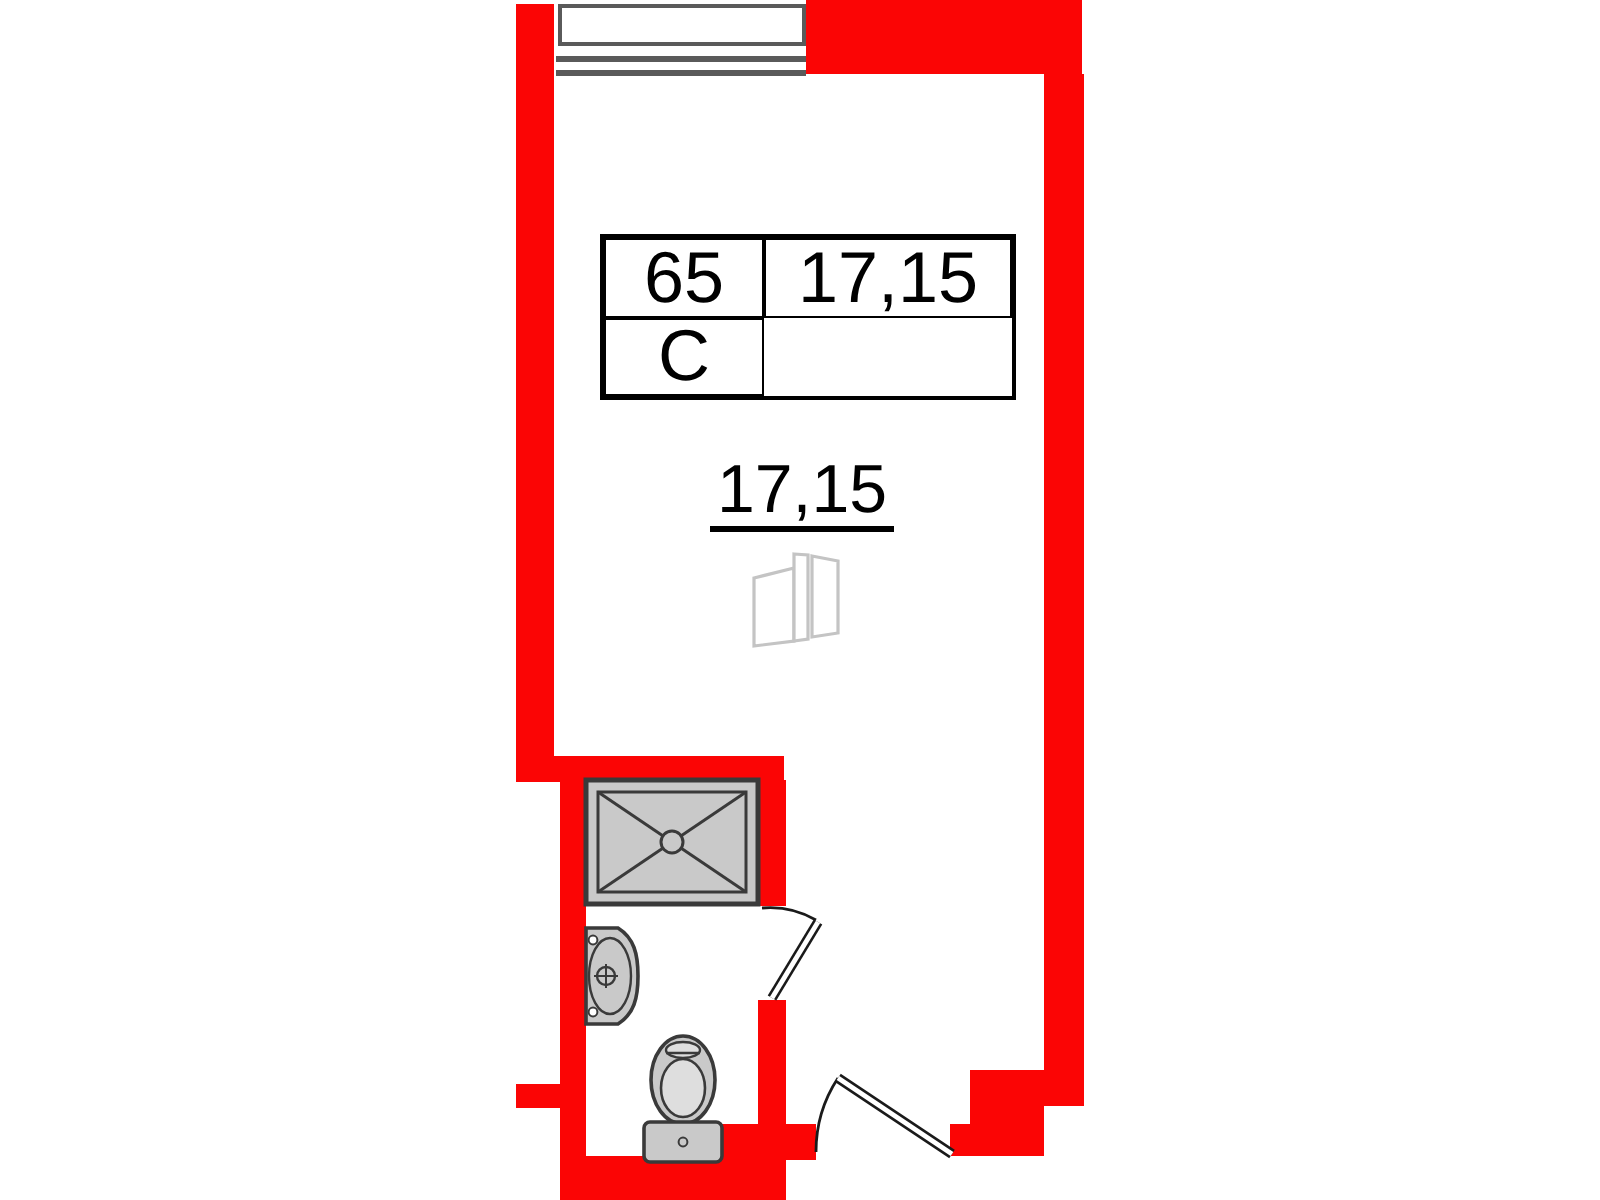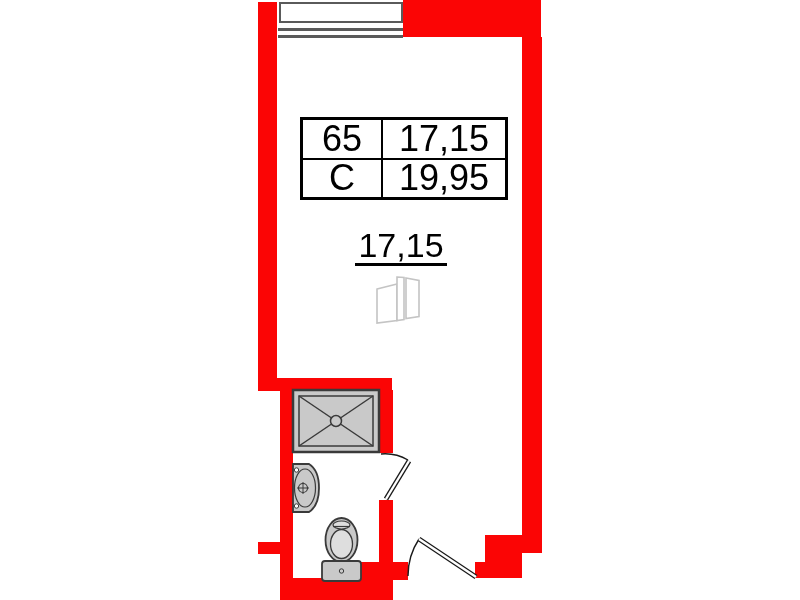--- a/index.html
+++ b/index.html
@@ -63,21 +63,20 @@
   <div class="wall" style="left:475px; top:562px; width:10px;  height:16px;"></div>
 
   <div class="balcony"></div>
   <div class="winline l1"></div>
   <div class="winline l2"></div>
 
   <div class="info-table">
     <div class="cell">65</div>
     <div class="cell">17,15</div>
     <div class="cell">С</div>
-    <div class="cell">19,95</div>
   </div>
 
   <div class="area-label room-label">17,15</div>
 
   <svg class="overlay" width="800" height="600" viewBox="0 0 800 600">
 
     <g stroke-width="1.6">
       <polygon class="furniture" points="377,289 397,284 397,320.5 377,323"></polygon>
       <polygon class="furniture" points="397,277 404,277.5 404,319.5 397,320.5"></polygon>
       <polygon class="furniture" points="406,278 419,280.5 419,316.5 406,318.5"></polygon>

